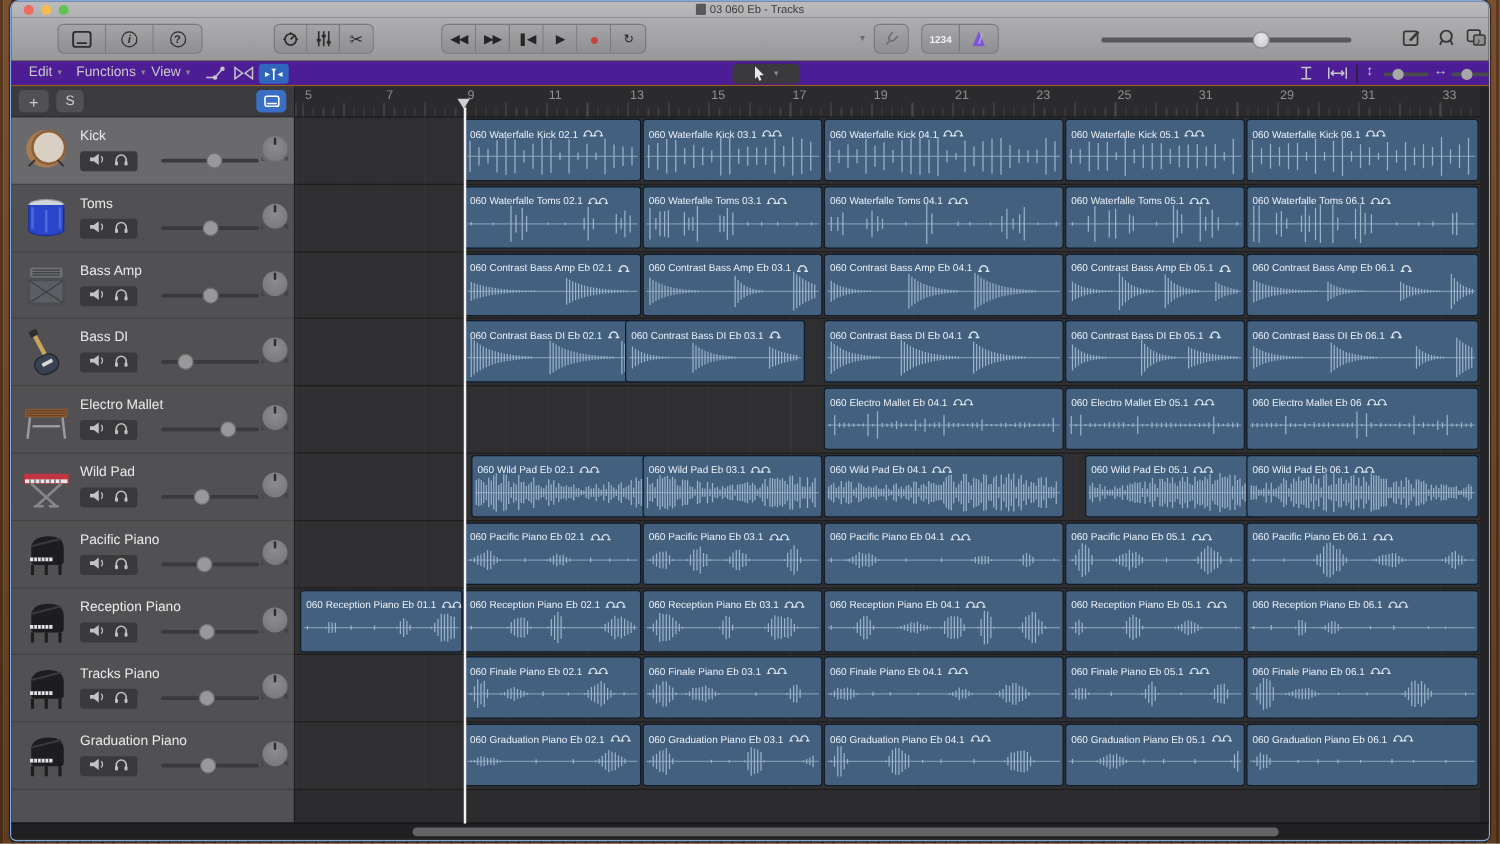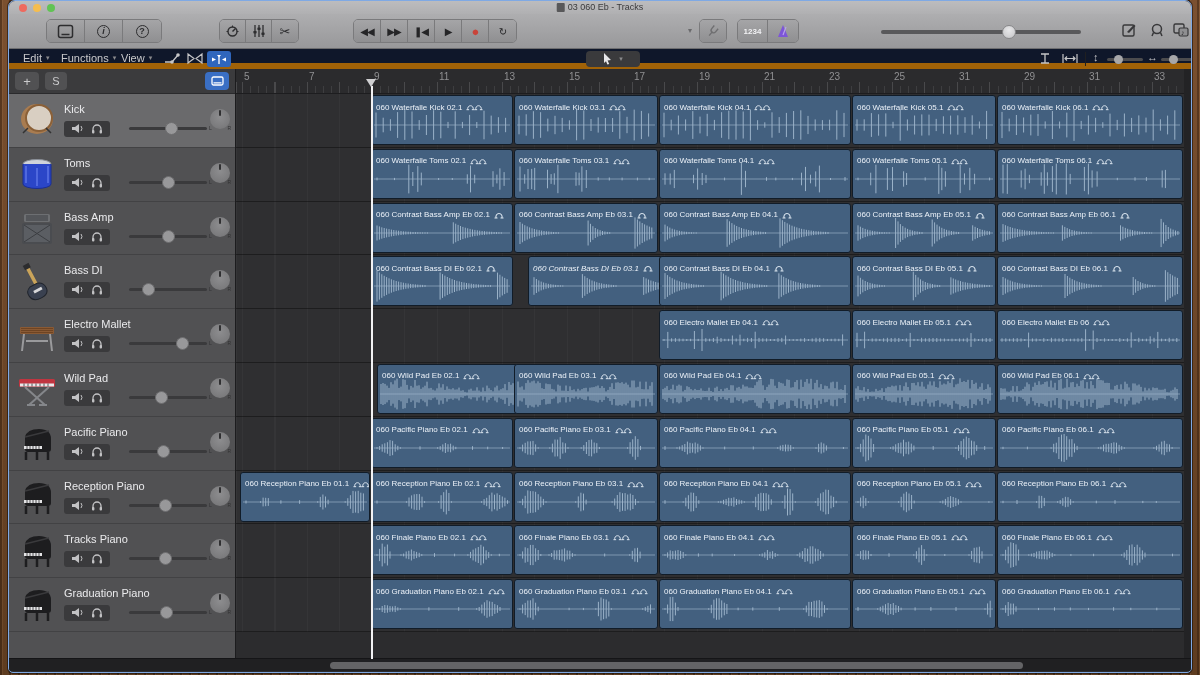--- a/index.html
+++ b/index.html
@@ -38,21 +38,21 @@
   .tempo-sub{position:absolute;top:14px;width:100%;text-align:center;font-size:5px;color:#8a92a8}
   .tempo-lab{position:absolute;bottom:1px;width:100%;text-align:center;font-size:5px;color:#59617a}
   .sig-top{position:absolute;top:3px;width:100%;text-align:center;font-size:9px}
   .sig-key{position:absolute;bottom:3px;width:100%;text-align:center;font-size:9px}
   .lcd-chev{position:absolute;left:679px;top:12px;font-size:8px;color:#6a6a6c}
   .cnt-lab{font-size:8px;font-weight:bold;color:#f2f2f4}
   .vol-track{position:absolute;left:872px;top:16px;width:200px;height:4px;background:#59595b;border-radius:2px}
   .vol-thumb{position:absolute;top:-5px;width:14px;height:14px;background:radial-gradient(circle at 50% 35%,#e8e8ea,#c4c4c6);border:1px solid #88888a;border-radius:50%}
   .ricon{position:absolute;top:8px;color:#38383a}
   
-  .menurow{position:relative;height:20px;background:#0f172a;border-bottom:6px solid #a16207;color:#c9c9cb;font-size:11px}
+  .menurow{position:relative;height:20px;background:#4c1d95;border-bottom:1px solid #a16207;color:#c9c9cb;font-size:11px}
   .menu{position:absolute;top:3px;display:flex;align-items:center;gap:4px}
   .chev{font-size:7px;color:#8a8a8c}
   .mr-ic{position:absolute;top:3px}
   .catch-btn{position:absolute;left:198px;top:2px;width:24px;height:16px;background:#2f66bc;border-radius:3px;display:flex;align-items:center;justify-content:center}
   .tool-sel{position:absolute;left:577px;top:2px;width:54px;height:16px;background:#3a3a3c;border-radius:4px;display:flex;align-items:center;justify-content:center;gap:7px}
   .zoom-ic{position:absolute;top:2px;color:#c3c3c5;font-size:11px}
   .zslider{position:absolute;top:9px;width:36px;height:3px;background:#4c4c4e;border-radius:2px}
   .zthumb{position:absolute;top:-3px;width:9px;height:9px;background:#a7a7a9;border-radius:50%}
   .vdiv{position:absolute;top:3px;width:1px;height:14px;background:#1f1f21}
   
@@ -841,21 +841,21 @@
                   <span class="rlabel">060 Contrast Bass DI Eb 02.1</span>
                   <span><svg width="10" height="10" viewBox="0 0 10 10">
                       <path d="M0.5 8 h3 M6.5 8 h3 M2.2 8 a3.1 3.1 0 1 1 5.6 0" stroke="#dce6f0" stroke-width="1.1" fill="none"></path>
                     </svg></span>
                 </span>
                 <svg class="wave" width="140" height="34">
                   <path d="M2 17H138" stroke="rgba(186,205,224,.5)" fill="none"></path>
                   <path d="M5.0 1.4V32.6M7.4 3.4V30.6M9.8 5.2V28.8M12.2 6.8V27.2M14.6 8.1V25.9M17.0 9.3V24.7M19.4 10.3V23.7M21.8 11.2V22.8M24.2 12.0V22.0M26.6 12.6V21.4M29.0 13.2V20.8M31.4 13.7V20.3M33.8 14.2V19.8M36.2 14.5V19.5M38.6 14.9V19.1M41.0 15.1V18.9M43.4 15.4V18.6M45.8 15.6V18.4M48.2 15.8V18.2M50.6 15.9V18.1M53.0 16.1V17.9M68.1 3.4V30.6M70.5 5.1V28.9M72.9 6.6V27.4M75.3 8.0V26.0M77.7 9.1V24.9M80.1 10.1V23.9M82.5 11.0V23.0M84.9 11.8V22.2M87.3 12.4V21.6M89.7 13.0V21.0M92.1 13.5V20.5M94.5 14.0V20.0M96.9 14.3V19.7M99.3 14.7V19.3M101.7 15.0V19.0M104.1 15.2V18.8M106.5 15.5V18.5M108.9 15.7V18.3M111.3 15.8V18.2M113.7 16.0V18.0M116.1 16.1V17.9M118.5 16.2V17.8M125.5 3.6V30.4M127.9 5.7V28.3M130.3 7.5V26.5M132.7 8.9V25.1M135.1 10.2V23.8" stroke="#9fb6cc" stroke-width="1" fill="none" opacity=".95"></path>
                 </svg>
               </div>
-              <div class="region" style="left: 292px; width: 144px; font-style: italic;">
+              <div class="region" style="left: 264px; width: 144px;">
                 <span class="rhead">
                   <span class="rlabel">060 Contrast Bass DI Eb 03.1</span>
                   <span><svg width="10" height="10" viewBox="0 0 10 10">
                       <path d="M0.5 8 h3 M6.5 8 h3 M2.2 8 a3.1 3.1 0 1 1 5.6 0" stroke="#dce6f0" stroke-width="1.1" fill="none"></path>
                     </svg></span>
                 </span>
                 <svg class="wave" width="142" height="34">
                   <path d="M2 17H140" stroke="rgba(186,205,224,.5)" fill="none"></path>
                   <path d="M5.0 8.2V25.8M7.4 10.0V24.0M9.8 11.4V22.6M12.2 12.6V21.4M14.6 13.5V20.5M17.0 14.2V19.8M19.4 14.8V19.2M21.8 15.2V18.8M24.2 15.6V18.4M26.6 15.9V18.1M29.0 16.1V17.9M31.4 16.3V17.7M33.8 16.4V17.6M53.4 5.1V28.9M55.8 7.2V26.8M58.2 8.9V25.1M60.6 10.3V23.7M63.0 11.5V22.5M65.4 12.4V21.6M67.8 13.2V20.8M70.2 13.9V20.1M72.6 14.4V19.6M75.0 14.9V19.1M77.4 15.2V18.8M79.8 15.5V18.5M82.2 15.8V18.2M84.6 16.0V18.0M87.0 16.2V17.8M114.7 8.1V25.9M117.1 9.4V24.6M119.5 10.5V23.5M121.9 11.5V22.5M124.3 12.3V21.7M126.7 13.0V21.0M129.1 13.6V20.4M131.5 14.1V19.9M133.9 14.5V19.5M136.3 14.9V19.1" stroke="#9fb6cc" stroke-width="1" fill="none" opacity=".95"></path>
                 </svg>
@@ -995,21 +995,21 @@
                           <path d="M0.5 8 h3 M6.5 8 h3 M2.2 8 a3.1 3.1 0 1 1 5.6 0"></path>
                         </g>
                       </g>
                     </svg></span>
                 </span>
                 <svg class="wave" width="190" height="34">
                   <path d="M2 17H188" stroke="rgba(186,205,224,.5)" fill="none"></path>
                   <path d="M3.0 12.1V21.9M5.0 10.8V23.2M7.0 9.1V24.9M9.0 13.1V20.9M11.0 11.9V22.1M13.0 7.7V26.3M15.0 12.8V21.2M17.0 8.8V25.2M19.0 7.6V26.4M21.0 8.6V25.4M23.0 14.4V19.6M25.0 12.9V21.1M27.0 9.2V24.8M29.0 10.1V23.9M31.0 12.1V21.9M33.0 13.3V20.7M35.0 11.9V22.1M37.0 13.0V21.0M39.0 13.0V21.0M41.0 11.4V22.6M43.0 13.7V20.3M45.0 14.0V20.0M47.0 13.8V20.2M49.0 10.7V23.3M51.0 14.0V20.0M53.0 14.9V19.1M55.0 10.8V23.2M57.0 9.6V24.4M59.0 14.0V20.0M61.0 12.1V21.9M63.0 14.1V19.9M65.0 11.6V22.4M67.0 10.9V23.1M69.0 12.9V21.1M71.0 8.2V25.8M73.0 8.3V25.7M75.0 13.6V20.4M77.0 10.7V23.3M79.0 9.9V24.1M81.0 11.7V22.3M83.0 7.7V26.3M85.0 9.5V24.5M87.0 9.4V24.6M89.0 10.7V23.3M91.0 10.7V23.3M93.0 11.0V23.0M95.0 8.3V25.7M97.0 4.8V29.2M99.0 3.2V30.8M101.0 2.7V31.3M103.0 8.3V25.7M105.0 12.9V21.1M107.0 9.9V24.1M109.0 7.6V26.4M111.0 1.9V32.1M113.0 2.2V31.8M115.0 8.7V25.3M117.0 11.1V22.9M119.0 4.9V29.1M121.0 5.9V28.1M123.0 6.5V27.5M125.0 8.9V25.1M127.0 2.4V31.6M129.0 2.9V31.1M131.0 10.6V23.4M133.0 10.2V23.8M135.0 5.0V29.0M137.0 3.1V30.9M139.0 12.4V21.6M141.0 2.6V31.4M143.0 9.9V24.1M145.0 4.9V29.1M147.0 2.0V32.0M149.0 6.5V27.5M151.0 1.8V32.2M153.0 12.3V21.7M155.0 5.9V28.1M157.0 2.9V31.1M159.0 10.4V23.6M161.0 7.1V26.9M163.0 12.1V21.9M165.0 8.6V25.4M167.0 9.1V24.9M169.0 11.5V22.5M171.0 5.4V28.6M173.0 4.7V29.3M175.0 11.2V22.8M177.0 4.8V29.2M179.0 12.7V21.3M181.0 12.2V21.8M183.0 13.0V21.0M185.0 8.0V26.0" stroke="#9fb6cc" stroke-width="1" fill="none" opacity=".95"></path>
                 </svg>
               </div>
-              <div class="region" style="left: 616px; width: 144px;">
+              <div class="region" style="left: 632px; width: 144px;">
                 <span class="rhead">
                   <span class="rlabel">060 Wild Pad Eb 05.1</span>
                   <span><svg width="17" height="10" viewBox="0 0 19 10">
                       <g stroke="#dce6f0" stroke-width="1.1" fill="none">
                         <path d="M0.5 8 h3 M6.5 8 h3 M2.2 8 a3.1 3.1 0 1 1 5.6 0"></path>
                         <g transform="translate(9 0)">
                           <path d="M0.5 8 h3 M6.5 8 h3 M2.2 8 a3.1 3.1 0 1 1 5.6 0"></path>
                         </g>
                       </g>
                     </svg></span>

